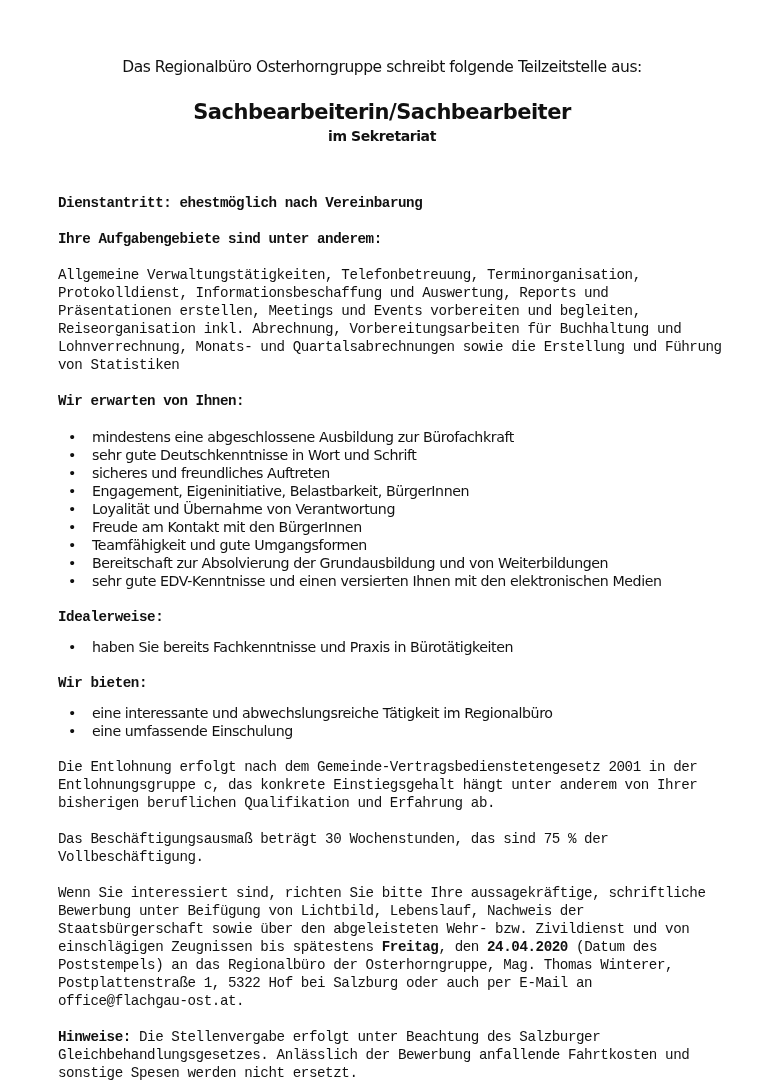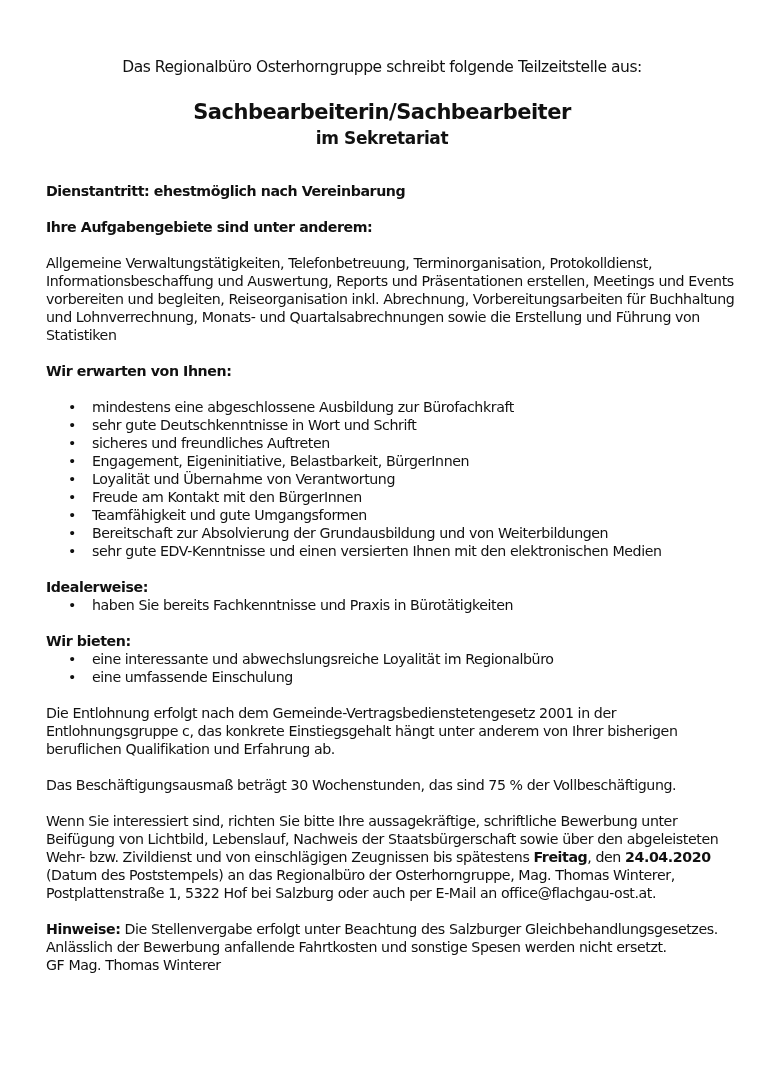--- a/index.html
+++ b/index.html
@@ -36,35 +36,36 @@
       text-align: center;
       font-size: 21px;
       font-weight: bold;
       letter-spacing: -0.5px;
     }
     .subtitle {
       position: absolute;
       top: 116px;
       left: 0; right: 0;
       text-align: center;
-      font-size: 17px;
+      font-size: 14px;
       font-weight: bold;
       letter-spacing: -0.4px;
     }
     .content {
       position: absolute;
       left: 46px;
       top: 170px;
       width: 690px;
       font-size: 14.2px;
       line-height: 18px;
       letter-spacing: -0.42px;
     }
     .content p {
-      margin: 0;
+      margin: 12px;
+      font-family: Liberation Mono, monospace;
     }
     .bold { font-weight: bold; }
     .gap-1 { margin-top: 18px !important; }
     ul {
       list-style: none;
       margin: 0;
       padding: 0;
     }
     ul li {
       position: relative;
@@ -109,21 +110,21 @@
       <li><span class="bullet">•</span><span>sehr gute EDV-Kenntnisse und einen versierten Ihnen mit den elektronischen Medien</span></li>
     </ul>
 
     <p class="bold gap-1">Idealerweise:</p>
     <ul>
       <li><span class="bullet">•</span><span>haben Sie bereits Fachkenntnisse und Praxis in Bürotätigkeiten</span></li>
     </ul>
 
     <p class="bold gap-1">Wir bieten:</p>
     <ul>
-      <li><span class="bullet">•</span><span>eine interessante und abwechslungsreiche Loyalität im Regionalbüro</span></li>
+      <li><span class="bullet">•</span><span>eine interessante und abwechslungsreiche Tätigkeit im Regionalbüro</span></li>
       <li><span class="bullet">•</span><span>eine umfassende Einschulung</span></li>
     </ul>
 
     <p class="gap-1">Die Entlohnung erfolgt nach dem Gemeinde-Vertragsbedienstetengesetz 2001 in der Entlohnungsgruppe c, das konkrete Einstiegsgehalt hängt unter anderem von Ihrer bisherigen beruflichen Qualifikation und Erfahrung ab.</p>
 
     <p class="gap-1">Das Beschäftigungsausmaß beträgt 30 Wochenstunden, das sind 75 % der Vollbeschäftigung.</p>
 
     <p class="gap-1"><span>Wenn Sie interessiert sind, richten Sie bitte Ihre aussagekräftige, schriftliche Bewerbung unter Beifügung von Lichtbild, Lebenslauf, Nachweis der Staatsbürgerschaft sowie über den abgeleisteten Wehr- bzw. Zivildienst und von einschlägigen Zeugnissen bis spätestens </span><span class="bold">Freitag</span><span>, den </span><span class="bold">24.04.2020</span><span> (Datum des Poststempels) an das Regionalbüro der Osterhorngruppe, Mag. Thomas Winterer, Postplattenstraße 1, 5322 Hof bei Salzburg oder auch per E-Mail an </span><span class="email">office@flachgau-ost.at</span><span>.</span></p>
 
     <p class="gap-1"><span class="bold">Hinweise:</span><span> Die Stellenvergabe erfolgt unter Beachtung des Salzburger Gleichbehandlungsgesetzes. Anlässlich der Bewerbung anfallende Fahrtkosten und sonstige Spesen werden nicht ersetzt.</span></p>

